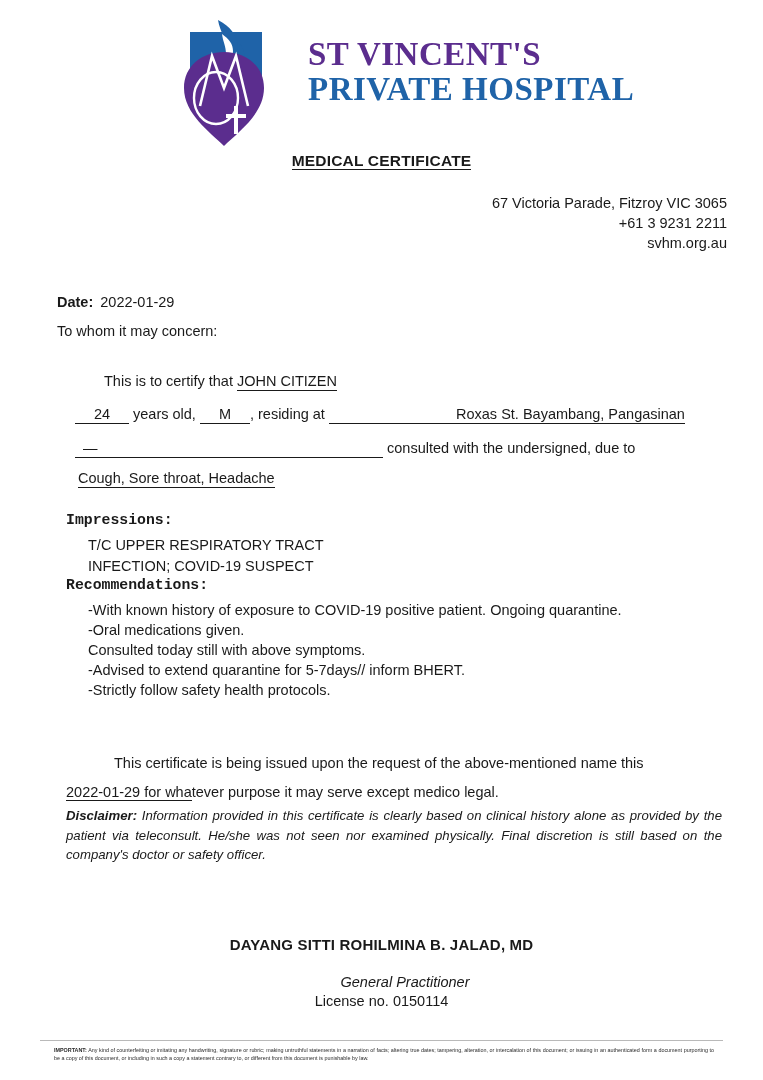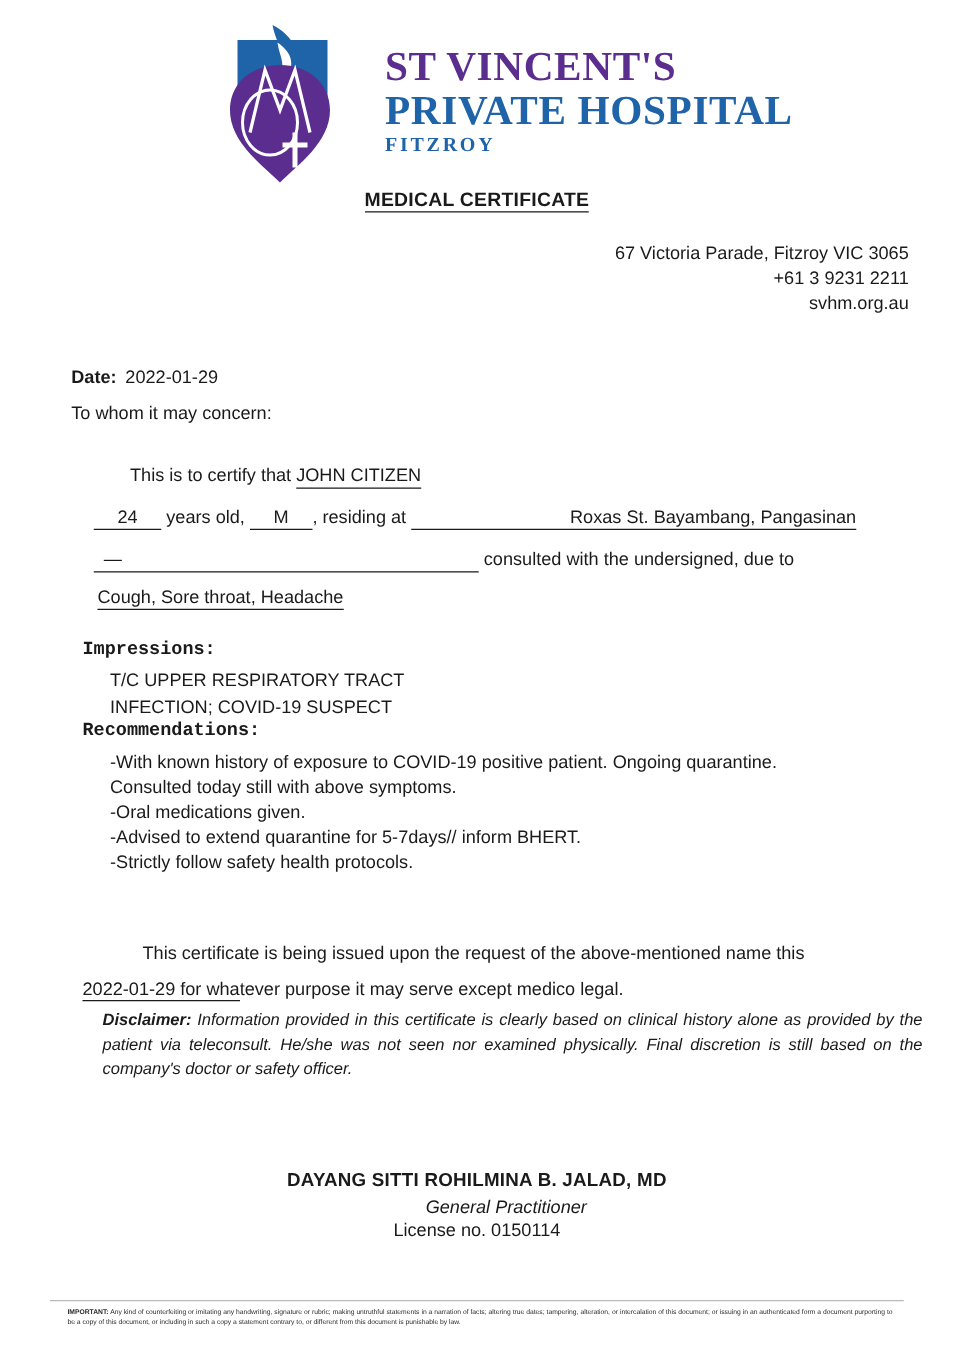--- a/index.html
+++ b/index.html
@@ -167,21 +167,21 @@
     width: 660px;
     font-size: 14.5px;
     line-height: 29px;
   }
   .closing-indent { display: inline-block; width: 48px; }
   .partial-u { border-bottom: 1.2px solid #1a1a1a; }
 
   .disclaimer {
     position: absolute;
     top: 806px;
-    left: 82px;
+    left: 66px;
     width: 656px;
     font-size: 13.2px;
     font-style: italic;
     line-height: 19.5px;
     text-align: justify;
   }
   .disclaimer b {
     font-weight: bold;
     font-style: italic;
   }
@@ -194,21 +194,21 @@
     text-align: center;
   }
   .sig-name {
     font-size: 15px;
     font-weight: bold;
     letter-spacing: 0.2px;
   }
   .sig-role {
     font-size: 14.5px;
     font-style: italic;
-    margin-top: 5px;
+    margin-top: 21px;
     padding-left: 47px;
   }
   .sig-license {
     font-size: 14.5px;
     margin-top: 3px;
   }
 
   .footer-rule {
     position: absolute;
     top: 1040px;
@@ -239,21 +239,20 @@
     <path d="M50 44 C50 36 47 32 46 24 C53 29 57 34 57 41 C57 46 54 49 54 49 C50 50 48 48 50 44 Z" fill="#ffffff"></path>
     <path d="M8 78 C8 56 26 42 48 42 C70 42 88 56 88 78 C88 104 62 122 48 136 C34 122 8 104 8 78 Z" fill="#5b2d8e"></path>
     <path d="M24 96 L36 46 L48 78 L60 46 L72 96" fill="none" stroke="#ffffff" stroke-width="2.6"></path>
     <ellipse cx="40" cy="88" rx="22" ry="26" fill="none" stroke="#ffffff" stroke-width="2.4"></ellipse>
     <rect x="58" y="96" width="4" height="28" fill="#ffffff"></rect>
     <rect x="50" y="104" width="20" height="4" fill="#ffffff"></rect>
   </svg>
   <div class="logo-words">
     <div class="logo-line1">ST VINCENT'S</div>
     <div class="logo-line2">PRIVATE HOSPITAL</div>
-    <div class="logo-line3">FITZROY</div>
   </div>
 </div>
 
 <div class="doc-title">
   <span>MEDICAL CERTIFICATE</span>
 </div>
 
 <div class="address">
   <div>67 Victoria Parade, Fitzroy VIC 3065</div>
   <div>+61 3 9231 2211</div>
@@ -288,22 +287,22 @@
 
 <div class="section-head head-impressions">Impressions:</div>
 <div class="impressions-body">
   <div>T/C UPPER RESPIRATORY TRACT</div>
   <div>INFECTION; COVID-19 SUSPECT</div>
 </div>
 
 <div class="section-head head-recs">Recommendations:</div>
 <div class="recs-body">
   <div>-With known history of exposure to COVID-19 positive patient. Ongoing quarantine.</div>
+  <div>-Oral medications given.</div>
   <div>Consulted today still with above symptoms.</div>
-  <div>-Oral medications given.</div>
   <div>-Advised to extend quarantine for 5-7days// inform BHERT.</div>
   <div>-Strictly follow safety health protocols.</div>
 </div>
 
 <div class="closing">
   <span class="closing-indent"></span><span>This certificate is being issued upon the request of the above-mentioned name this</span><br>
   <span class="partial-u">2022-01-29 for wha</span><span>tever purpose it may serve except medico legal.</span>
 </div>
 
 <div class="disclaimer">

